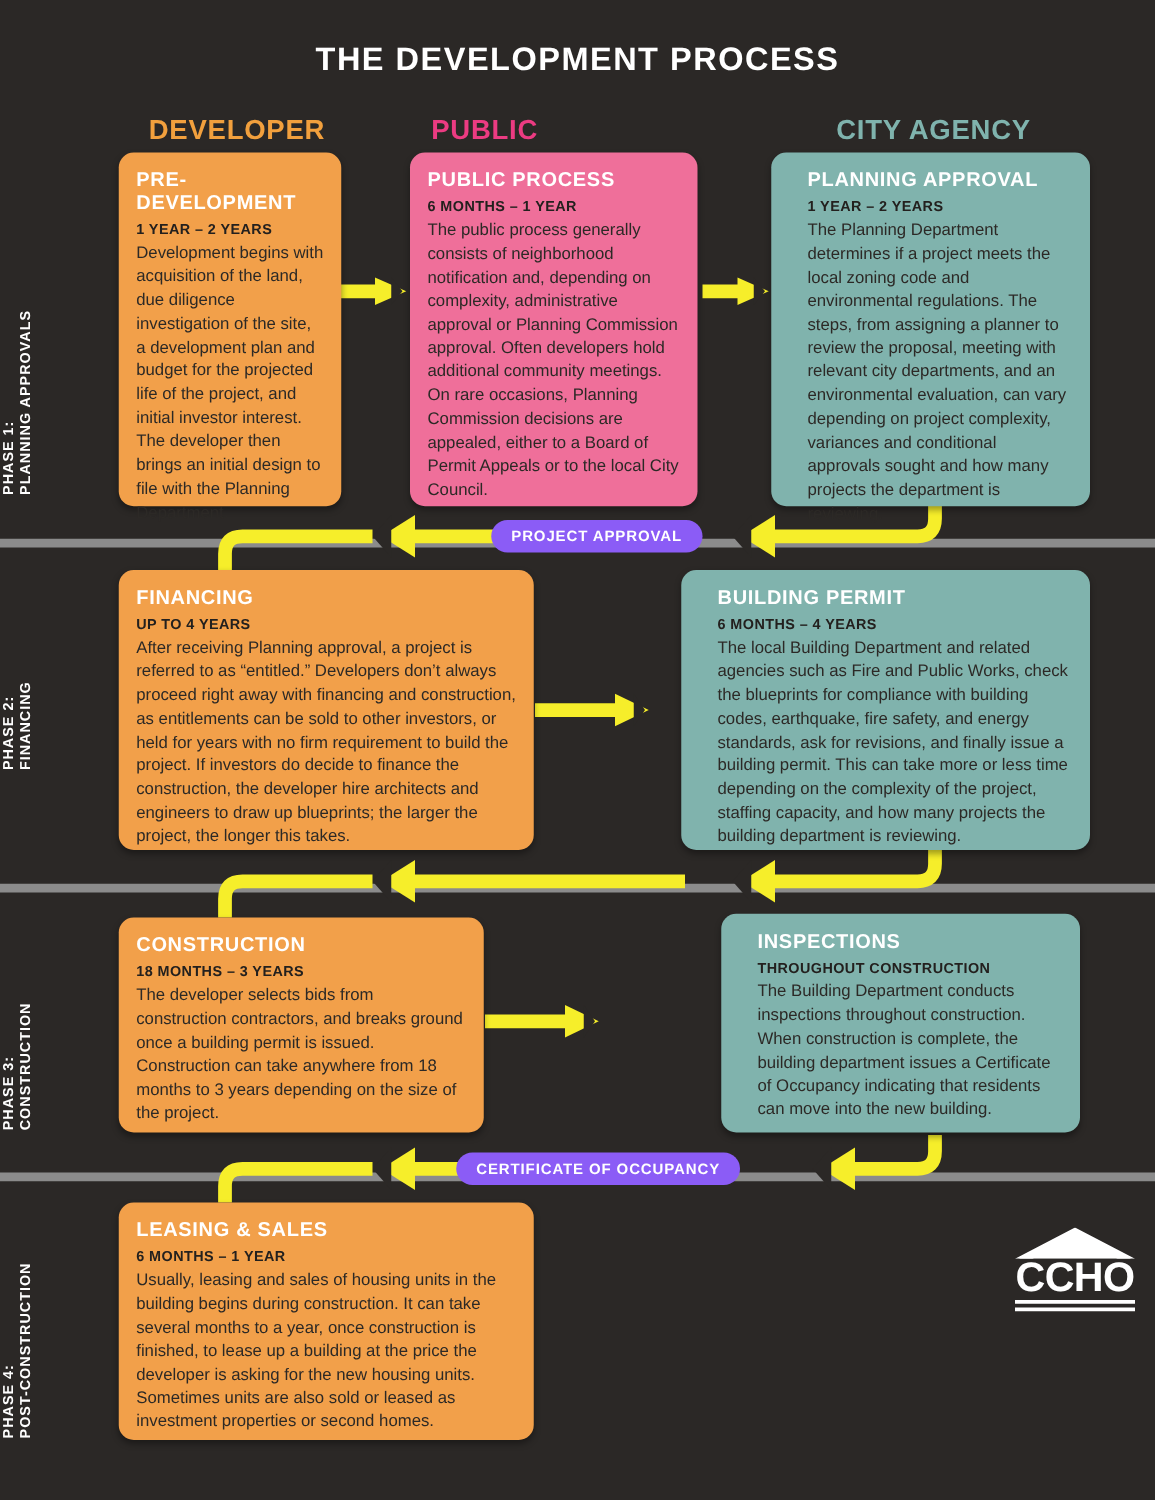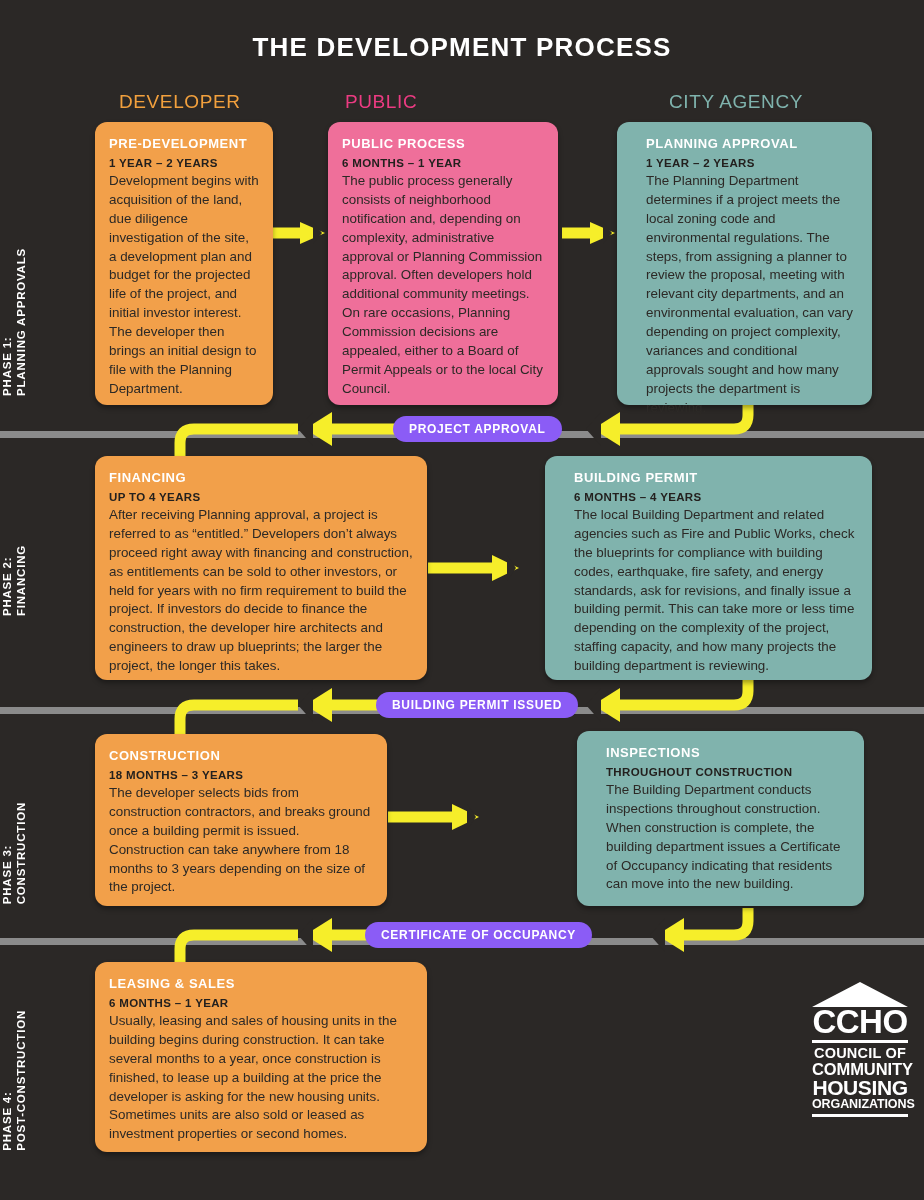--- a/index.html
+++ b/index.html
@@ -18,21 +18,21 @@
   .title {
     position:absolute; left:0; right:0; top:32px;
     text-align:center;
     font-size:26px; font-weight:bold; letter-spacing:1.2px;
     color:#ffffff;
   }
 
   
   .colhead {
     position:absolute; top:91px;
-    font-size:19px; font-weight:normal; letter-spacing:0.6px;
+    font-size:22px; font-weight:bold; letter-spacing:0.6px;
   }
   .colhead.developer { left:119px; color:#f2a03d; }
   .colhead.public    { left:345px; color:#ec3b82; }
   .colhead.agency    { left:669px; color:#7fb3ad; }
 
   
   .divider {
     position:absolute; left:0; width:924px; height:7px;
     background:#8b8b8b;
   }
@@ -54,21 +54,21 @@
     position:absolute;
     border-radius:12px;
     padding:14px 14px 12px 14px;
     box-shadow:0 3px 5px rgba(0,0,0,0.35);
   }
   .card.orange { background:#f2a04a; }
   .card.pink   { background:#ef6f9a; }
   .card.teal   { background:#80b3ad;padding-left:29px; }
 
   .card .c-title {
-    font-size:13px; font-weight:bold; letter-spacing:0.55px;
+    font-size:16px; font-weight:bold; letter-spacing:0.55px;
     color:#ffffff; margin-bottom:6px; text-transform:uppercase;
   }
   .card .c-time {
     font-size:11.5px; font-weight:bold; letter-spacing:0.35px;
     color:#23201e; margin-bottom:3px; text-transform:uppercase;
   }
   .card .c-body {
     font-size:13.4px; line-height:1.41; color:#2c2926;
   }
 
@@ -249,33 +249,26 @@
     <div class="c-body">The Building Department conducts inspections throughout construction. When construction is complete, the building department issues a Certificate of Occupancy indicating that residents can move into the new building.</div>
   </div>
 
   <div class="card orange" style="left:95px; top:962px; width:332px; height:190px;">
     <div class="c-title">LEASING &amp; SALES</div>
     <div class="c-time">6 MONTHS – 1 YEAR</div>
     <div class="c-body">Usually, leasing and sales of housing units in the building begins during construction. It can take several months to a year, once construction is finished, to lease up a building at the price the developer is asking for the new housing units. Sometimes units are also sold or leased as investment properties or second homes.</div>
   </div>
 
   <div class="pill" style="left:393px; top:416px;">PROJECT APPROVAL</div>
-  <div class="pill" style="left:376px; top:692px;">BUILDING PERMIT ISSUED</div>
   <div class="pill" style="left:365px; top:922px;">CERTIFICATE OF OCCUPANCY</div>
 
 
   <div class="logo">
     <svg class="roof" width="96" height="25" viewBox="0 0 96 25">
       <polygon fill="#ffffff" points="48,0 96,25 82,25 48,8 14,25 0,25"></polygon>
       <polygon fill="#ffffff" points="48,2 93,25 3,25"></polygon>
     </svg>
     <div class="ccho">CCHO</div>
     <div class="rule"></div>
-    <div class="sub">
-      <span class="s1">COUNCIL OF</span>
-      <span class="s2">COMMUNITY</span>
-      <span class="s3">HOUSING</span>
-      <span class="s4">ORGANIZATIONS</span>
-    </div>
     <div class="rule2"></div>
   </div>
 
 </div>
 
 </body></html>

